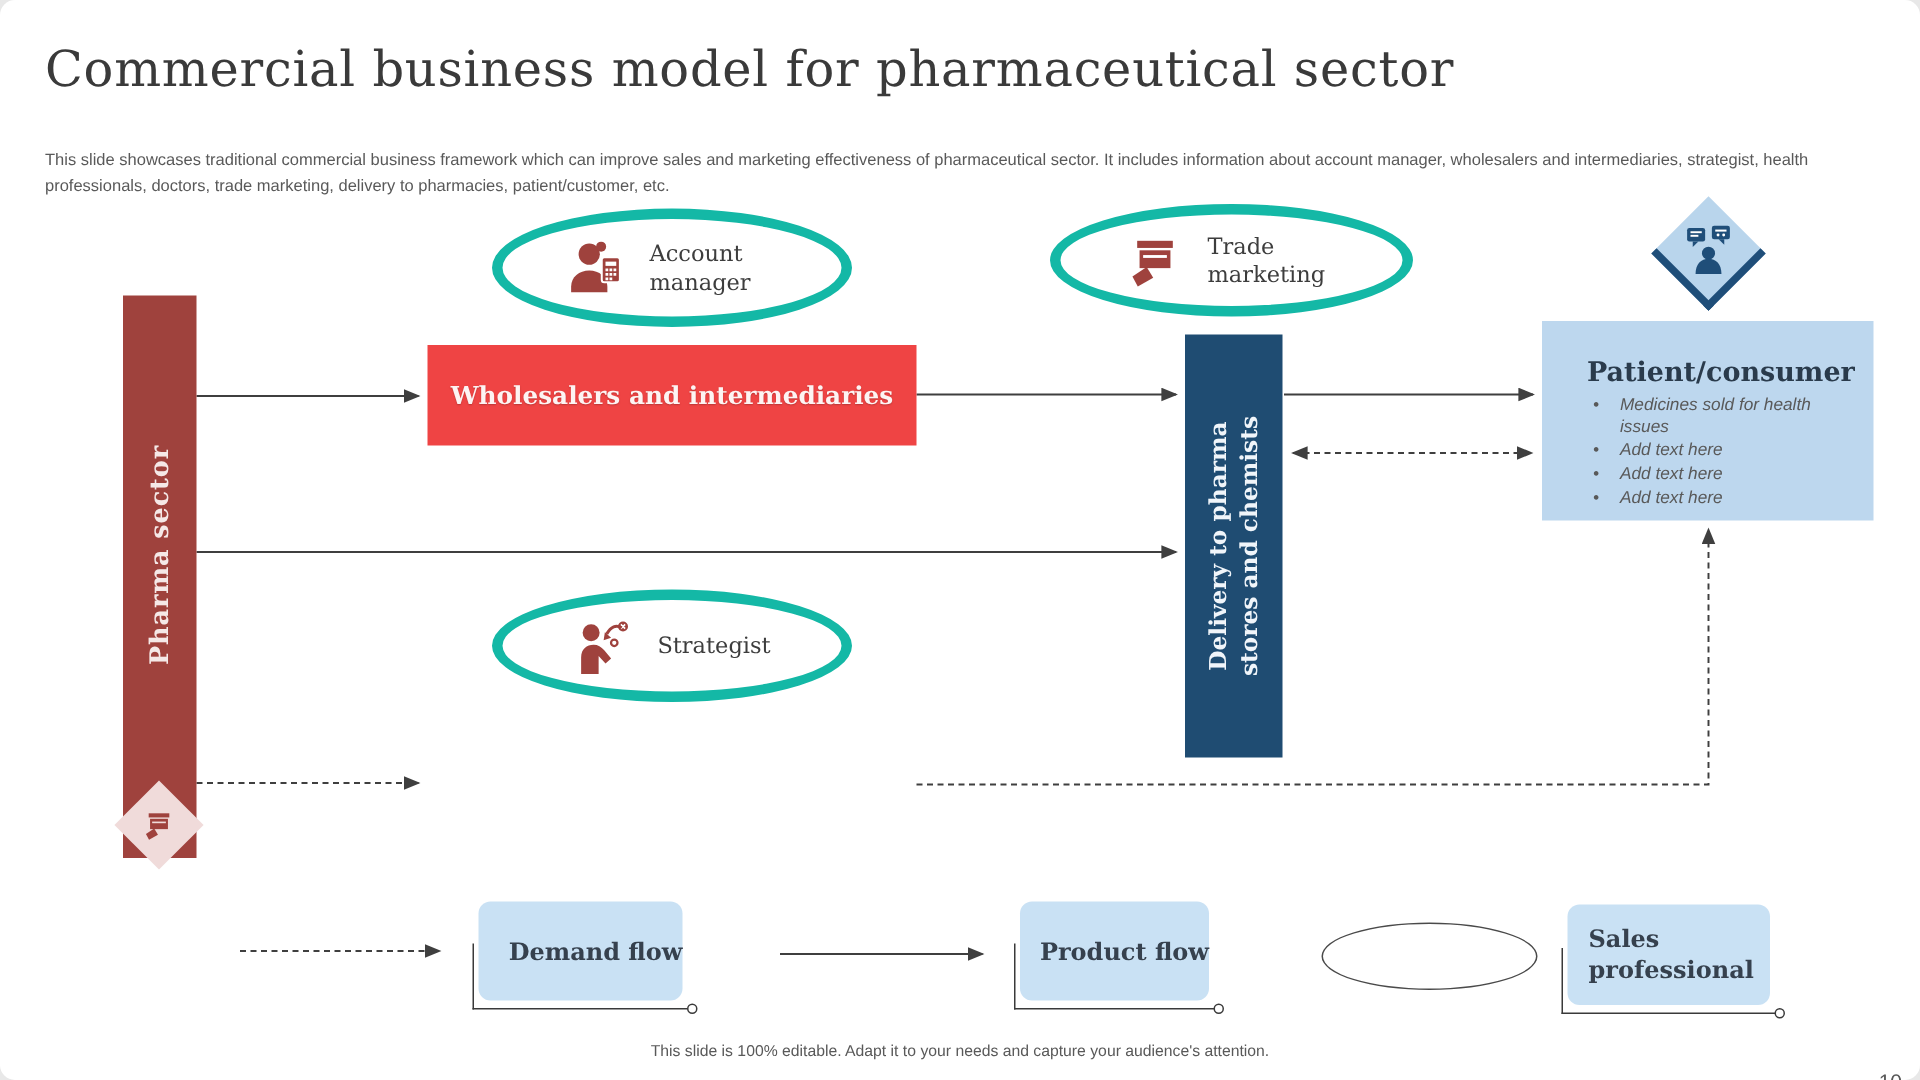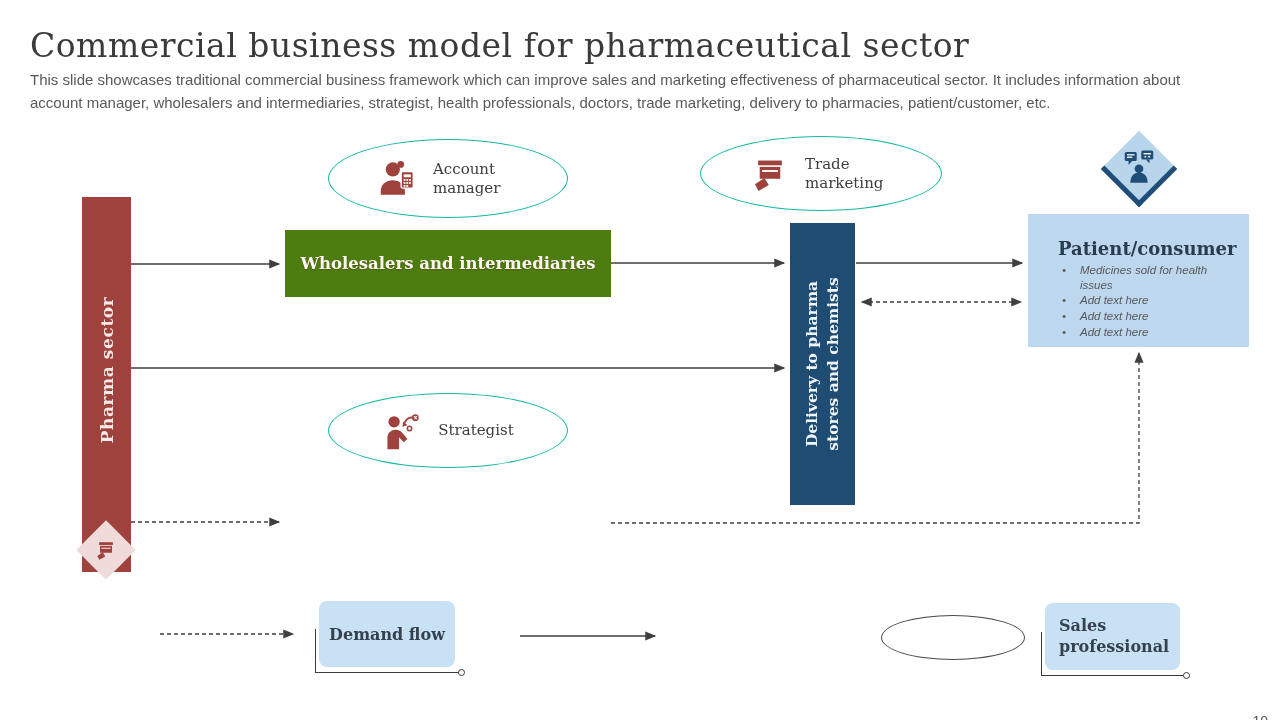--- a/index.html
+++ b/index.html
@@ -1,60 +1,60 @@
 <!DOCTYPE html>
 <html><head>
 <meta charset="utf-8">
 <style>
   * { margin:0; padding:0; box-sizing:border-box; }
   body { background:#e8e8e8; font-family:"Liberation Sans", sans-serif; }
   .slide {
     position:relative; width:1280px; height:720px; background:#ffffff;
-    overflow:hidden; margin:0 auto;
+    overflow:hidden; margin:0 auto;border-radius:10px;
   }
   
   .title {
     position:absolute; left:30px; top:26px; width:1100px;
     font-family:"DejaVu Serif", serif; font-size:33px; font-weight:400;
     color:#3a3a3a; letter-spacing:0.5px;
   }
   .subtitle {
-    position:absolute; left:30px; top:69px; width:1205px;
-    font-size:15px; line-height:1.5; color:#595959;
+    position:absolute; left:30px; top:99px; width:1205px;
+    font-size:11px; line-height:1.5; color:#595959;
   }
   
   .overlay { position:absolute; left:0; top:0; pointer-events:none; }
   
   .pharma-bar { position:absolute; left:82px; top:197px; width:49px; height:375px; background:#9F423D; }
   .vlabel {
     position:absolute; left:50%; top:46%; transform:translate(-50%,-50%) rotate(-90deg);
     font-family:"DejaVu Serif", serif; font-weight:700; color:#F5E8E7;
     font-size:17px; letter-spacing:0.6px; white-space:nowrap;
   }
   .pharma-diamond {
     position:absolute; left:3px; top:332px; width:42px; height:42px;
     background:#F0DBDA; transform:rotate(45deg);
     display:flex; align-items:center; justify-content:center;
   }
   .pharma-diamond svg { transform:rotate(-45deg); }
   
   .ellipse {
-    position:absolute; background:#fff; border:1px solid #14b8a6; border-radius:50%;
+    position:absolute; background:#fff; border:7px solid #14b8a6; border-radius:50%;
     display:flex; align-items:center; justify-content:center; gap:16px;
   }
   .ellipse .role-label {
     font-family:"DejaVu Serif", serif; font-size:15px; color:#3d3d3d; line-height:1.25;
   }
   .el-account { left:328px; top:139px; width:240px; height:79px; }
   .el-trade   { left:700px; top:136px; width:242px; height:75px; }
   .el-strategist { left:328px; top:393px; width:240px; height:75px; }
   .label-narrow { width:86px; }
   
   .rose-box {
-    position:absolute; background:#4d7c0f; display:flex; align-items:center; justify-content:center;
+    position:absolute; background:#ef4444; display:flex; align-items:center; justify-content:center;
     font-family:"DejaVu Serif", serif; font-weight:700; font-size:16.5px; color:#FDF4F3;
     text-shadow:0 1px 1px rgba(90,30,30,0.35); text-align:center; padding:16px 10px;
   }
   .box-wholesalers { left:285px; top:230px; width:326px; height:67px; }
   .box-health     { left:285px; top:485px; width:326px; height:79px; }
   .delivery-box { position:absolute; left:790px; top:223px; width:65px; height:282px; background:#1F4C72; }
   .delivery-box .vlabel2 {
     position:absolute; left:50%; top:50%; width:200px;
     transform:translate(-50%,-50%) rotate(-90deg);
     font-family:"DejaVu Serif", serif; font-weight:700; font-size:15.5px; line-height:1.35;
@@ -72,21 +72,21 @@
   .consumer-diamond {
     position:absolute; left:1112px; top:142px; width:54px; height:54px;
     background:#B9D5EC; transform:rotate(45deg);
     border-right:5px solid #1F4E79; border-bottom:5px solid #1F4E79;
     display:flex; align-items:center; justify-content:center;
   }
   .consumer-diamond svg { transform:rotate(-45deg); }
   
   .legend-box {
     position:absolute; background:#C9E1F4; border-radius:8px;
-    display:flex; align-items:center; justify-content:center;
+    display:flex; align-items:center; justify-content:flex-end;
     font-family:"DejaVu Serif", serif; font-weight:700; font-size:16px; color:#36414E;
   }
   .lg-demand  { left:319px; top:601px; width:136px; height:66px; }
   .lg-product { left:680px; top:601px; width:126px; height:66px; }
   .lg-sales   { left:1045px; top:603px; width:135px; height:67px; justify-content:flex-start; padding-left:14px; }
   .lg-sales .lg-label { width:100px; line-height:1.3; }
   .frame {
     position:absolute; left:-4px; bottom:-6px; width:calc(100% + 10px); height:44px;
     border-left:1.4px solid #3a3a3a; border-bottom:1.4px solid #3a3a3a;
   }
@@ -232,24 +232,30 @@
       </g>
     </svg>
   </div>
 
   <div class="legend-box lg-demand">
     <span class="lg-label">Demand flow</span>
     <div class="frame"></div>
     <div class="handle"></div>
   </div>
 
+  <div class="legend-box lg-product">
+    <span class="lg-label">Product flow</span>
+    <div class="frame"></div>
+    <div class="handle"></div>
+  </div>
 
   <div class="legend-ellipse"></div>
 
   <div class="legend-box lg-sales">
     <span class="lg-label">Sales professional</span>
     <div class="frame"></div>
     <div class="handle"></div>
   </div>
 
+  <div class="footer-note">This slide is 100% editable. Adapt it to your needs and capture your audience's attention.</div>
   <div class="page-number">10</div>
 
 </div>
 
 </body></html>

